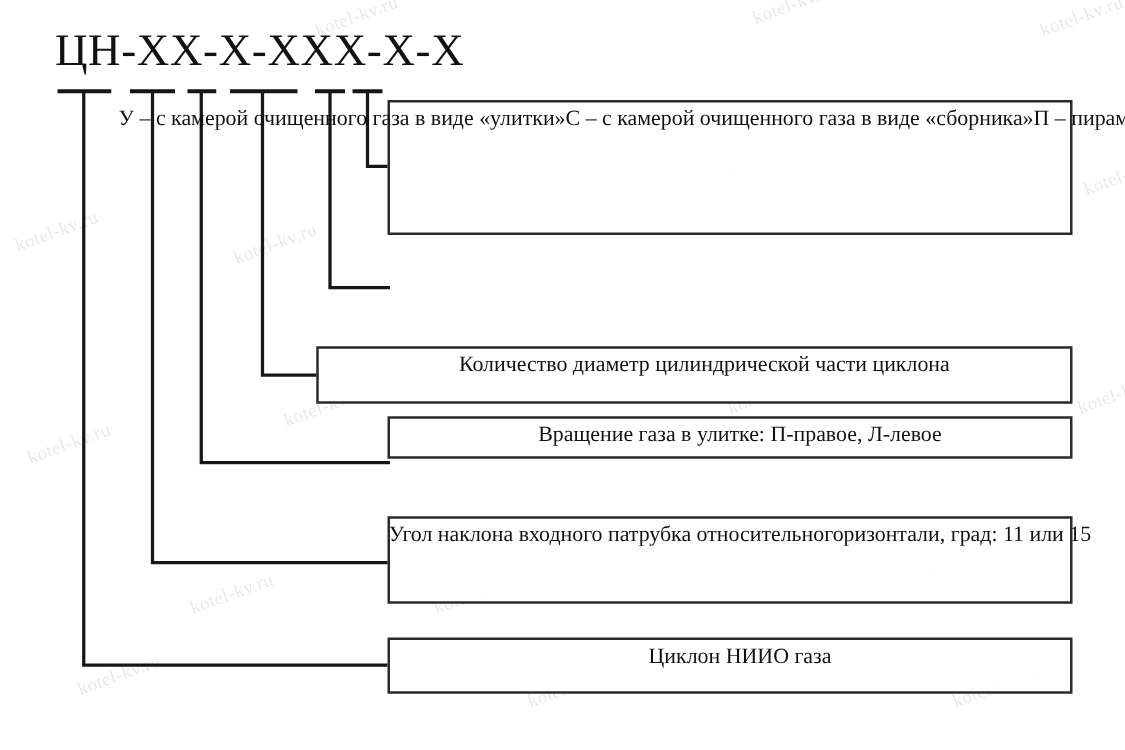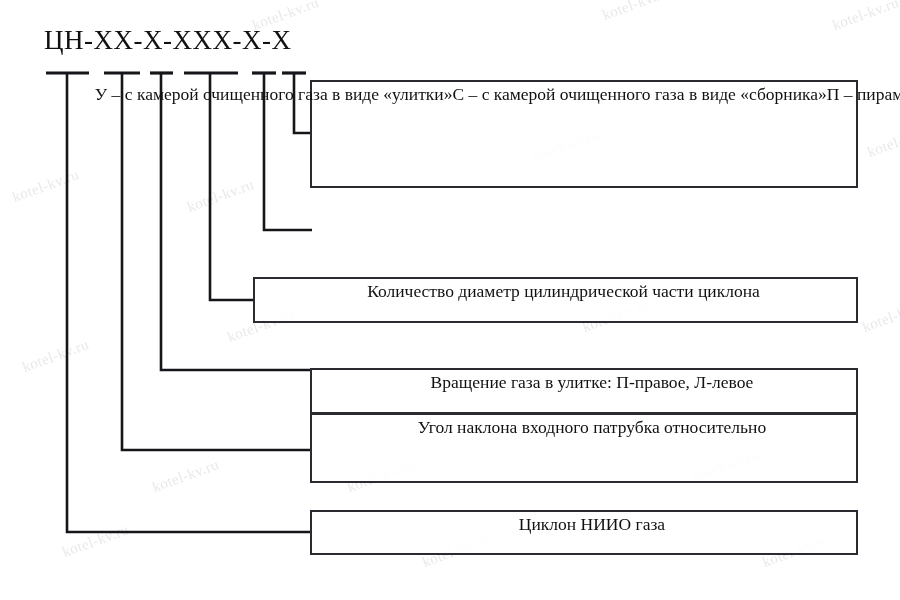--- a/index.html
+++ b/index.html
@@ -54,21 +54,21 @@
     stroke: #16161a;
     fill: none;
   }
 
   
   .code-label {
     position: absolute;
     left: 44px;
     top: 20px;
     font-family: "Liberation Serif", serif;
-    font-size: 27px;
+    font-size: 36px;
     line-height: 40px;
     color: #111114;
     letter-spacing: 0.5px;
     white-space: nowrap;
     z-index: 4;
   }
 
   
   .desc-box {
     position: absolute;
@@ -139,25 +139,26 @@
     <div class="desc-line">У – с камерой очищенного газа в виде «улитки»</div>
     <div class="desc-line">С – с камерой очищенного газа в виде «сборника»</div>
     <div class="desc-line">П – пирамидальная форма камерой</div>
   </div>
 
 
   <div class="desc-box" id="box-3" style="left:253px; top:277px; width:605px; height:46px;">
     <div class="desc-line">Количество диаметр цилиндрической части циклона</div>
   </div>
 
-  <div class="desc-box" id="box-4" style="left:310px; top:368px; width:548px; height:46px;">
+  <div class="desc-box" id="box-4" style="left:310px; top:333px; width:548px; height:34px;">
     <div class="desc-line">Вращение газа в улитке: П-правое, Л-левое</div>
   </div>
 
   <div class="desc-box" id="box-5" style="left:310px; top:413px; width:548px; height:70px;">
     <div class="desc-line">Угол наклона входного патрубка относительно</div>
+    <div class="desc-line">горизонтали, град: 11 или 15</div>
   </div>
 
   <div class="desc-box" id="box-6" style="left:310px; top:510px; width:548px; height:45px;">
     <div class="desc-line">Циклон НИИО газа</div>
   </div>
 
 </div>
 
 </body></html>

